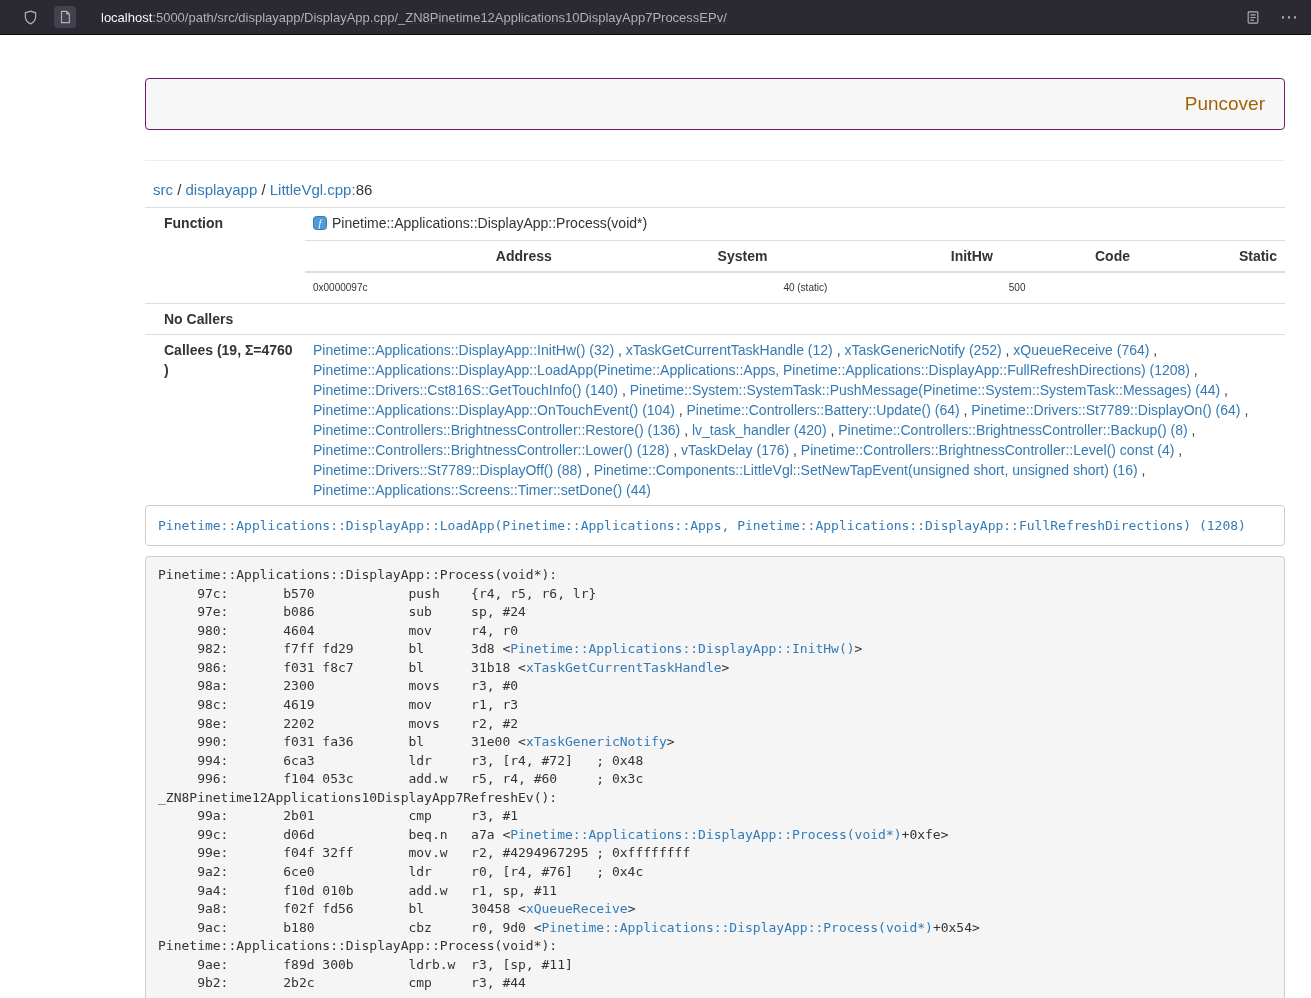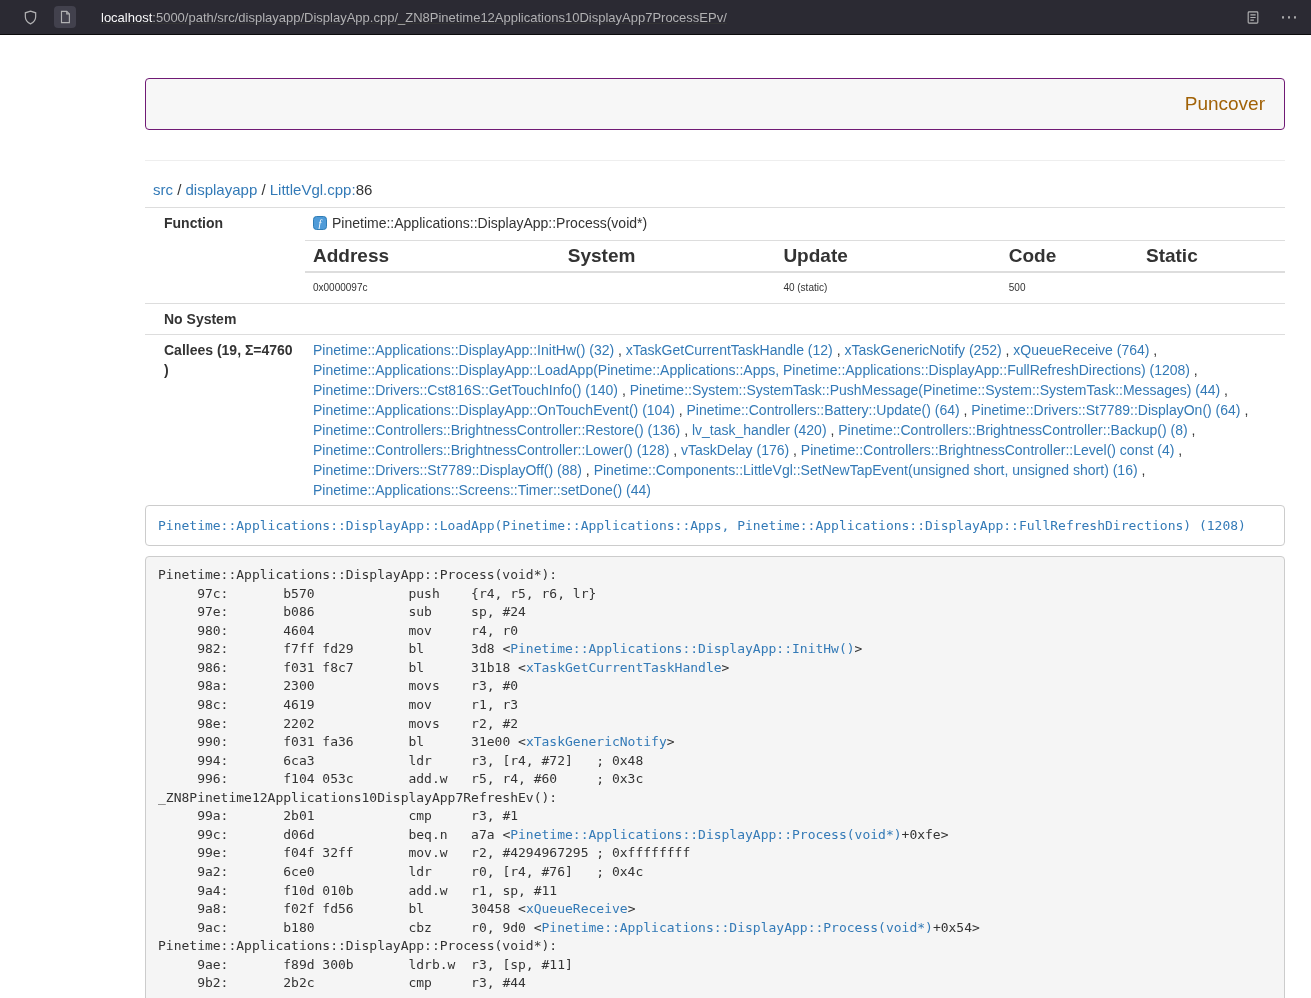--- a/index.html
+++ b/index.html
@@ -46,22 +46,22 @@
   .fn-table > tbody > tr > th,
   .fn-table > tbody > tr > td {
     border-top:1px solid #ddd; padding:5px 8px; text-align:left;
     vertical-align:top; font-size:14px; line-height:20px;
   }
   .fn-table > tbody > tr > th { width:160px; font-weight:bold; padding-left:19px; }
   .fn-table td.nested-cell { padding:0; }
 
   table.stats { width:100%; border-collapse:collapse; }
   .stats th {
-    border-bottom:2px solid #ddd; padding:5px 8px; text-align:left;
-    font-size:19px; line-height:20px; font-weight:bold;
+    border-bottom:2px solid #ddd; padding:5px 8px; text-align:right;
+    font-size:14px; line-height:20px; font-weight:bold;
   }
   .stats td { padding:5px 8px; font-size:10px; line-height:20px; }
   .stats .c1 { width:26%; } .stats .c2 { width:22%; } .stats .c3 { width:23%; }
   .stats .c4 { width:14%; } .stats .c5 { width:15%; }
 
   .fn-icon { display:inline-block; vertical-align:-2px; margin-right:5px; }
   .fn-name { color:#333; }
 
   .symbol-box {
     border:1px solid #ccc; border-radius:4px; background:#fff;
@@ -133,39 +133,39 @@
           </span><span class="fn-name">Pinetime::Applications::DisplayApp::Process(void*)</span>
         </td>
       </tr>
       <tr>
         <td class="nested-cell">
           <table class="stats">
             <thead>
               <tr>
                 <th class="c1">Address</th>
                 <th class="c2">System</th>
-                <th class="c3">Update</th>
+                <th class="c3">InitHw</th>
                 <th class="c4">Code</th>
                 <th class="c5">Static</th>
               </tr>
             </thead>
             <tbody>
               <tr>
                 <td>0x0000097c</td>
                 <td></td>
                 <td>40 (static)</td>
                 <td>500</td>
                 <td></td>
               </tr>
             </tbody>
           </table>
         </td>
       </tr>
       <tr>
-        <th>No System</th>
+        <th>No Callers</th>
         <td></td>
       </tr>
       <tr>
         <th>Callees (19, Σ=4760 )</th>
         <td id="callees-list"><a href="#">Pinetime::Applications::DisplayApp::InitHw() (32)</a> , <a href="#">xTaskGetCurrentTaskHandle (12)</a> , <a href="#">xTaskGenericNotify (252)</a> , <a href="#">xQueueReceive (764)</a> , <a href="#">Pinetime::Applications::DisplayApp::LoadApp(Pinetime::Applications::Apps, Pinetime::Applications::DisplayApp::FullRefreshDirections) (1208)</a> , <a href="#">Pinetime::Drivers::Cst816S::GetTouchInfo() (140)</a> , <a href="#">Pinetime::System::SystemTask::PushMessage(Pinetime::System::SystemTask::Messages) (44)</a> , <a href="#">Pinetime::Applications::DisplayApp::OnTouchEvent() (104)</a> , <a href="#">Pinetime::Controllers::Battery::Update() (64)</a> , <a href="#">Pinetime::Drivers::St7789::DisplayOn() (64)</a> , <a href="#">Pinetime::Controllers::BrightnessController::Restore() (136)</a> , <a href="#">lv_task_handler (420)</a> , <a href="#">Pinetime::Controllers::BrightnessController::Backup() (8)</a> , <a href="#">Pinetime::Controllers::BrightnessController::Lower() (128)</a> , <a href="#">vTaskDelay (176)</a> , <a href="#">Pinetime::Controllers::BrightnessController::Level() const (4)</a> , <a href="#">Pinetime::Drivers::St7789::DisplayOff() (88)</a> , <a href="#">Pinetime::Components::LittleVgl::SetNewTapEvent(unsigned short, unsigned short) (16)</a> , <a href="#">Pinetime::Applications::Screens::Timer::setDone() (44)</a></td>
       </tr>
     </tbody>
   </table>
 
   <div class="symbol-box">

